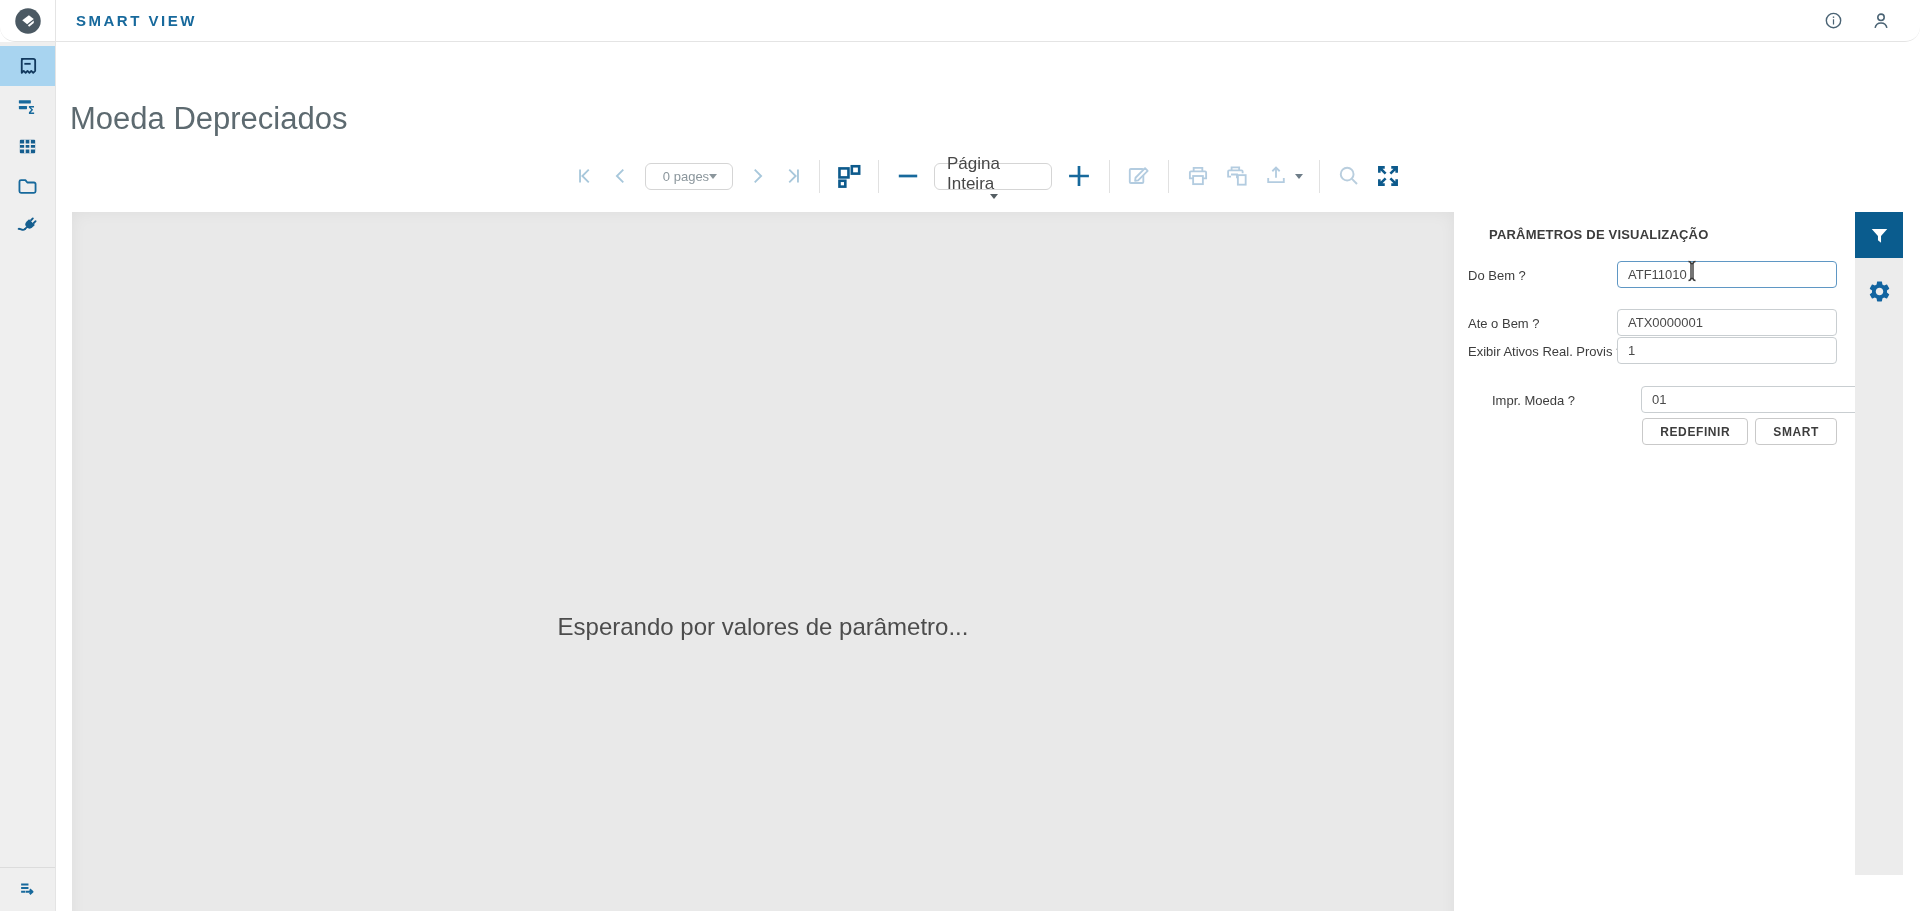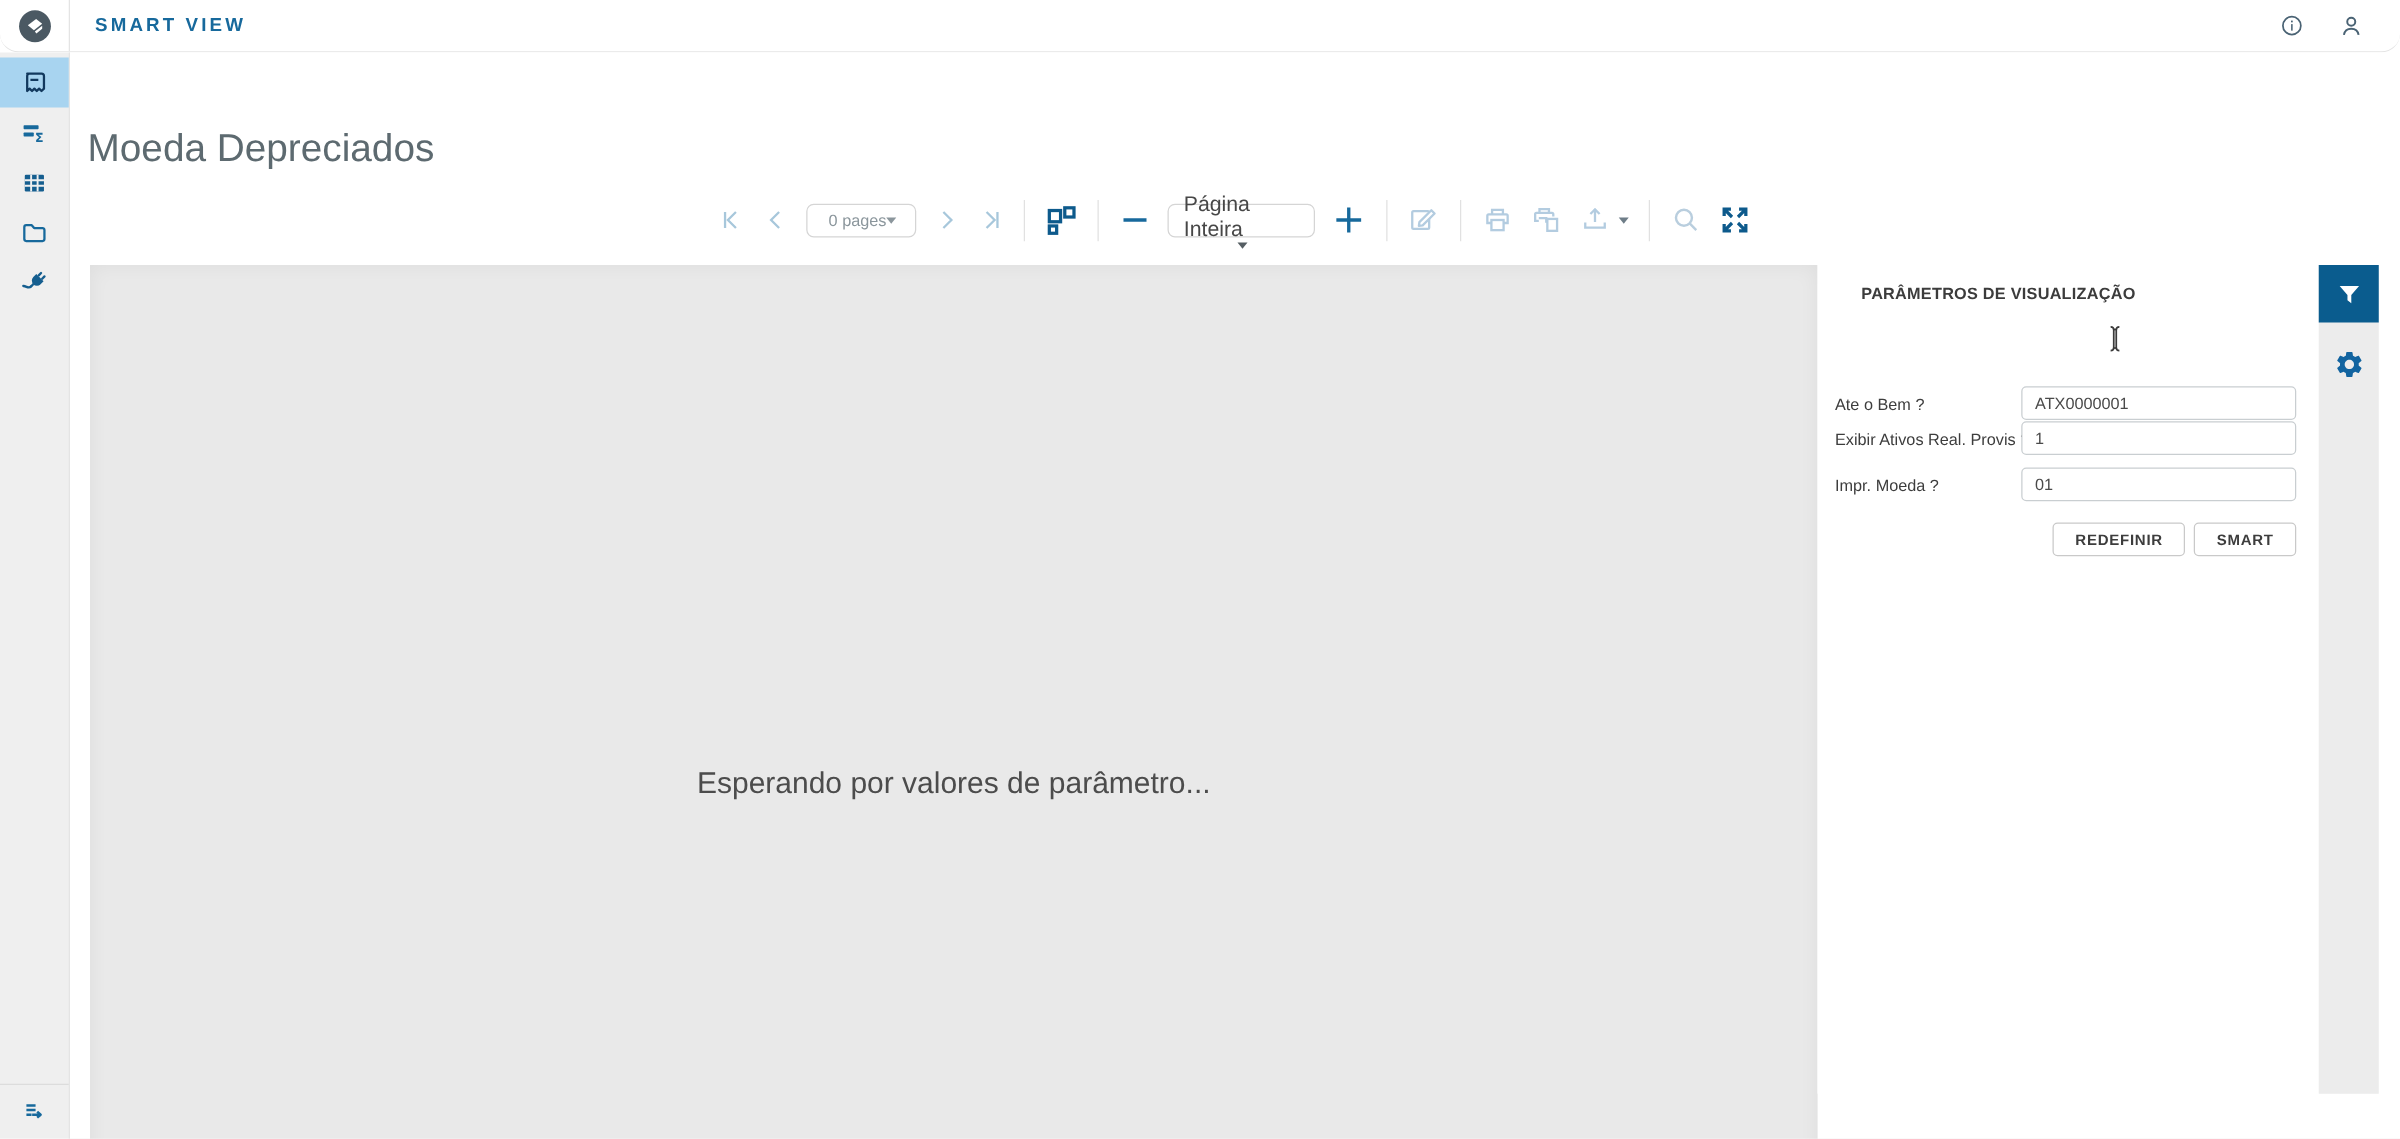--- a/index.html
+++ b/index.html
@@ -58,21 +58,21 @@
   
   .params { position:absolute; left:1454px; top:212px; width:401px; height:663px; background:#fff; }
   .params-title { position:absolute; left:14px; top:15px; font-size:13px; font-weight:bold;
                   color:#3c3c3c; letter-spacing:0.2px;margin-left:21px; }
   .prow { position:absolute; left:14px; width:369px; height:27px; }
   .prow .plabel { position:absolute; left:0; top:7px; font-size:13px; color:#3d3d3d; white-space:nowrap; }
   .prow input { position:absolute; right:0; top:0; width:220px; height:27px;
                 border:1px solid #c9ced1; border-radius:4px; padding:0 10px;
                 font-size:13px; color:#4a4a4a; font-family:inherit; background:#fff; outline:none; }
   .prow input.focused { border-color:#5f97c4; }
-  .prow.r1 { top:49px; } .prow.r2 { top:97px; } .prow.r3 { top:125px; } .prow.r4 { top:162px; }
+  .prow.r1 { top:49px; } .prow.r2 { top:97px; } .prow.r3 { top:125px; } .prow.r4 { top:174px;margin-left:24px; }
   .pbuttons { position:absolute; top:206px; right:18px; display:flex; gap:7px; }
   .pbtn { height:27px; background:#fff; border:1px solid #c9c9c9; border-radius:4px;
           font-family:inherit; font-size:12px; font-weight:bold; color:#3d3d3d;
           letter-spacing:0.6px; padding:0 17px; cursor:pointer; }
 
   
   .rail { position:absolute; left:1855px; top:212px; width:48px; height:663px; background:#ececec; }
   .rail-tab { width:48px; height:46px; display:flex; align-items:center; justify-content:center; cursor:pointer; }
   .rail-tab.active { background:#0a5c8e; }
   .rail-gear { margin-top:10px; }
@@ -273,20 +273,24 @@
   </span>
 </div>
 
 <div class="viewer">
   <span class="viewer-msg">Esperando por valores de parâmetro...</span>
 </div>
 
 <div class="params">
   <div class="params-title">PARÂMETROS DE VISUALIZAÇÃO</div>
 
+  <div class="prow r1">
+    <span class="plabel">Do Bem ?</span>
+    <input class="focused" value="ATF11010" style="">
+  </div>
   <div class="prow r2">
     <span class="plabel">Ate o Bem ?</span>
     <input value="ATX0000001" style="">
   </div>
   <div class="prow r3">
     <span class="plabel">Exibir Ativos Real. Provis ?</span>
     <input value="1" style="">
   </div>
   <div class="prow r4">
     <span class="plabel">Impr. Moeda ?</span>

